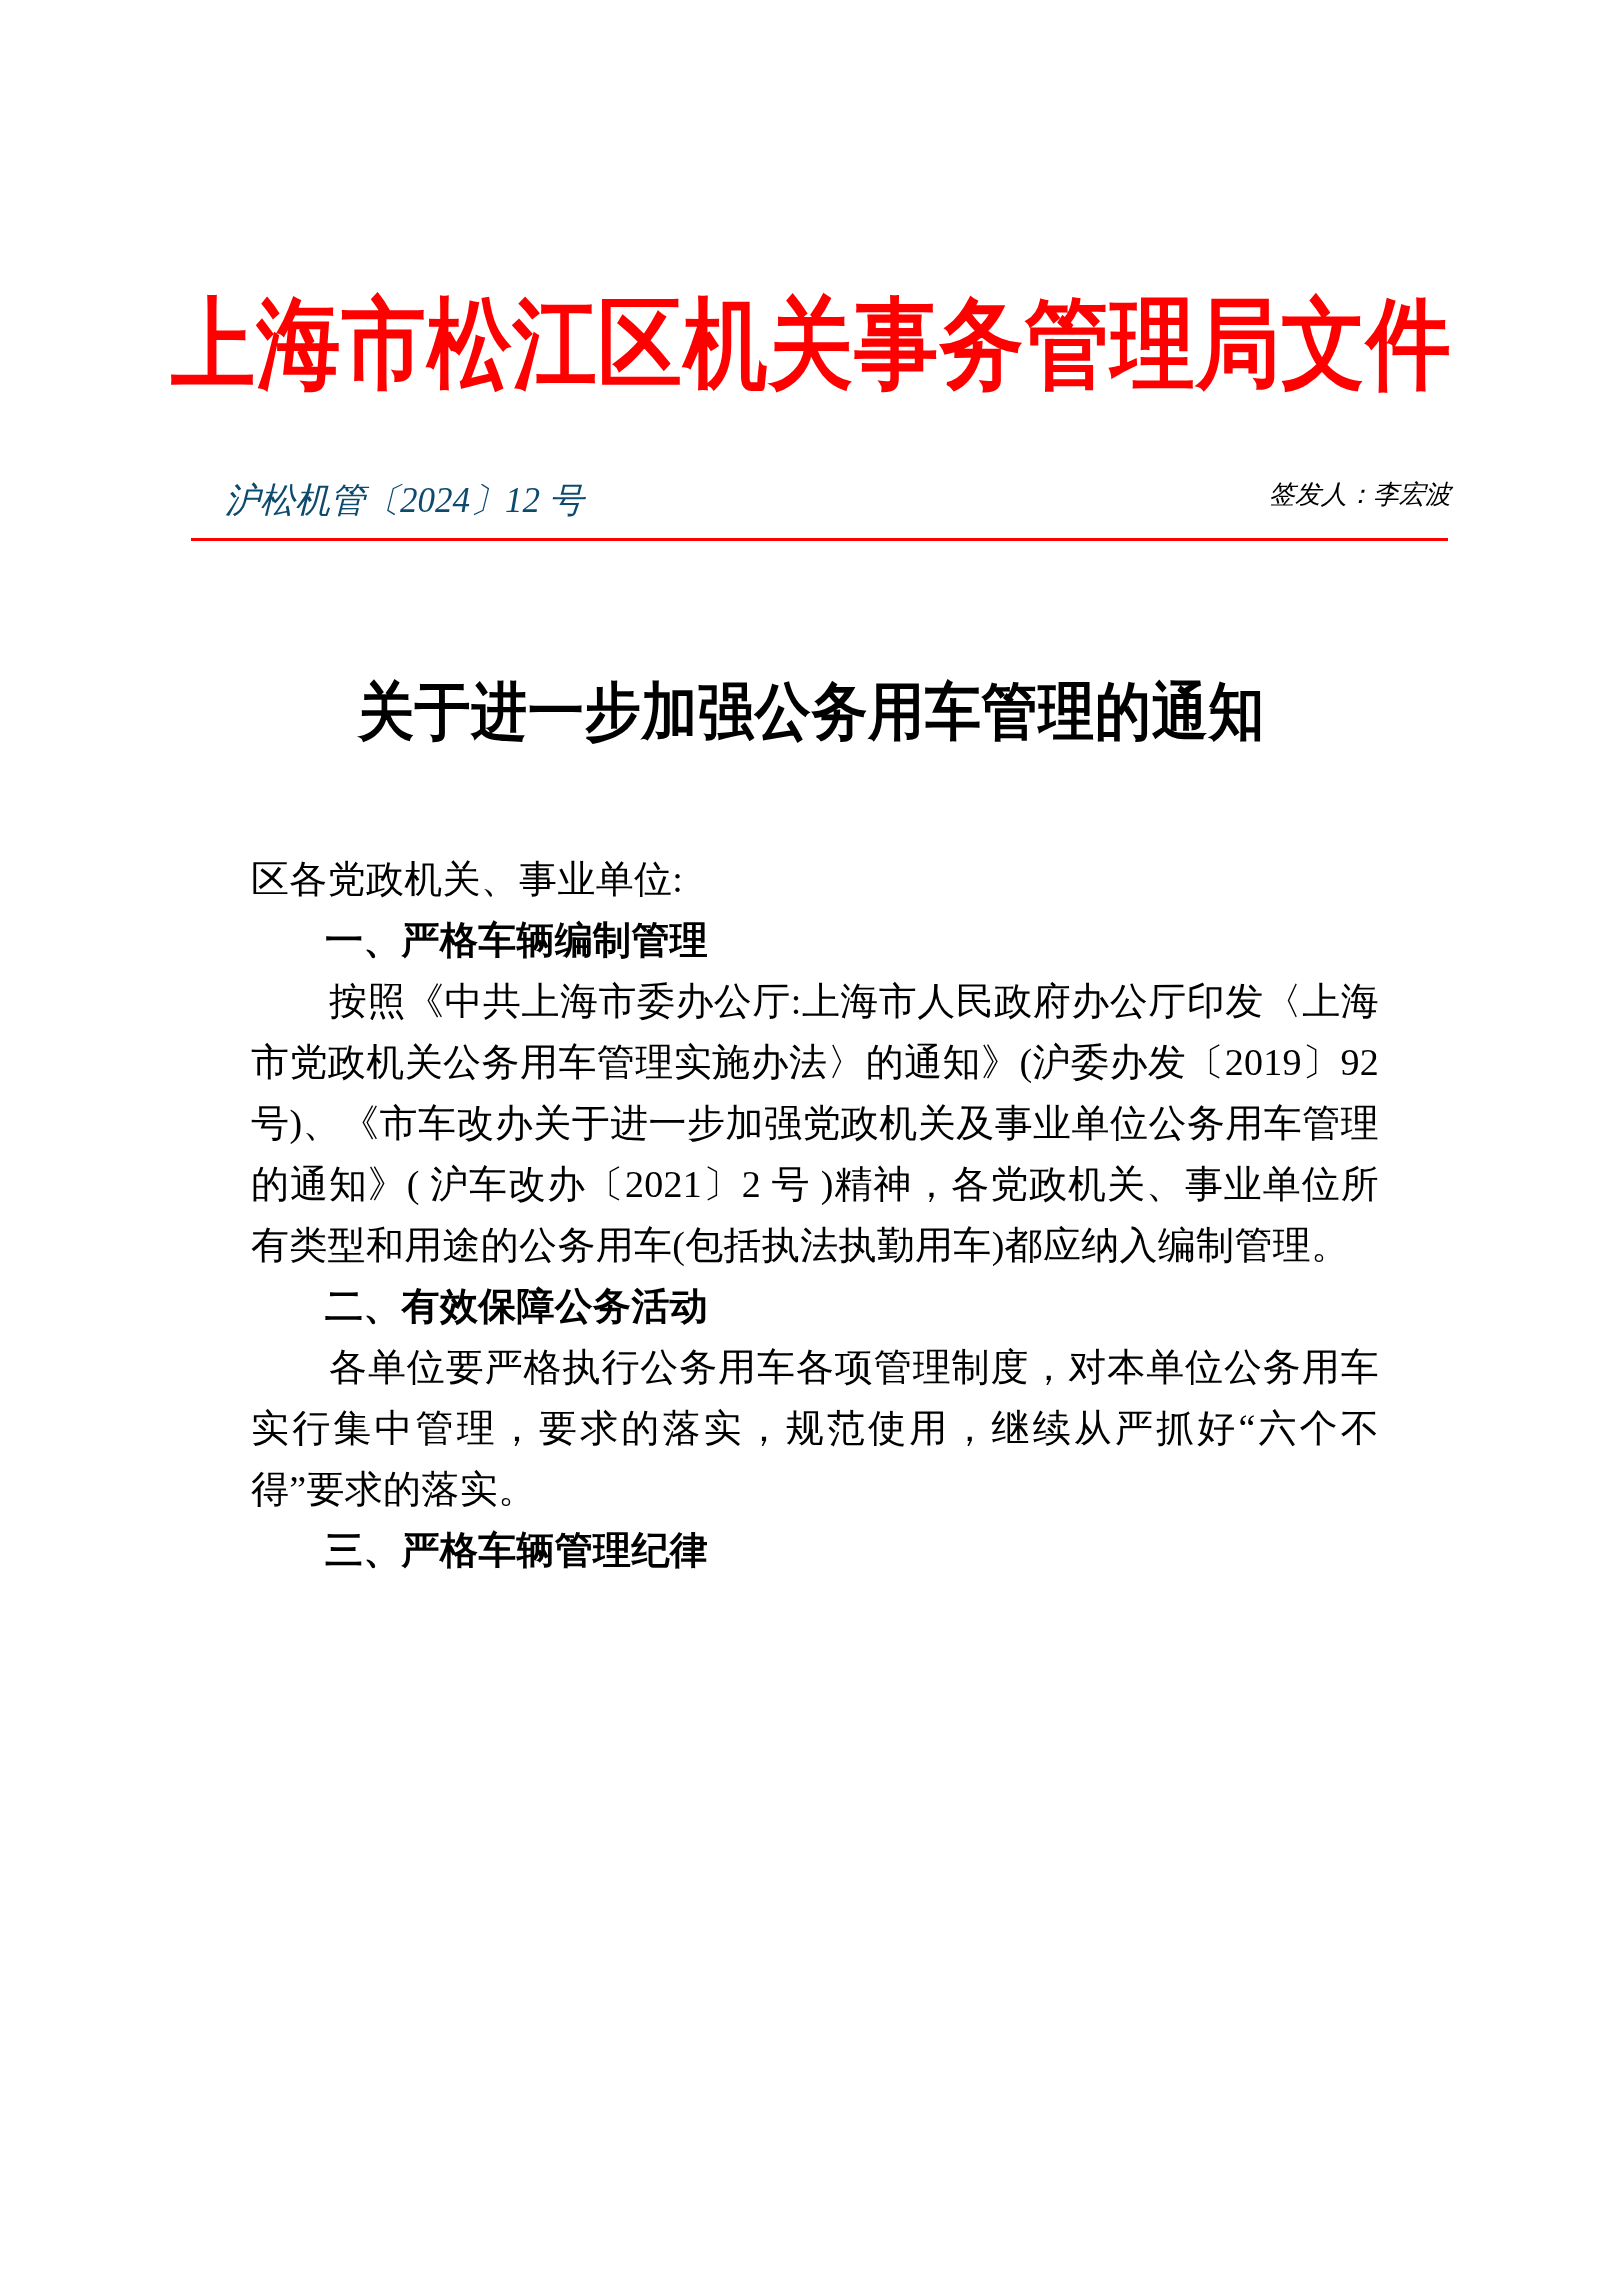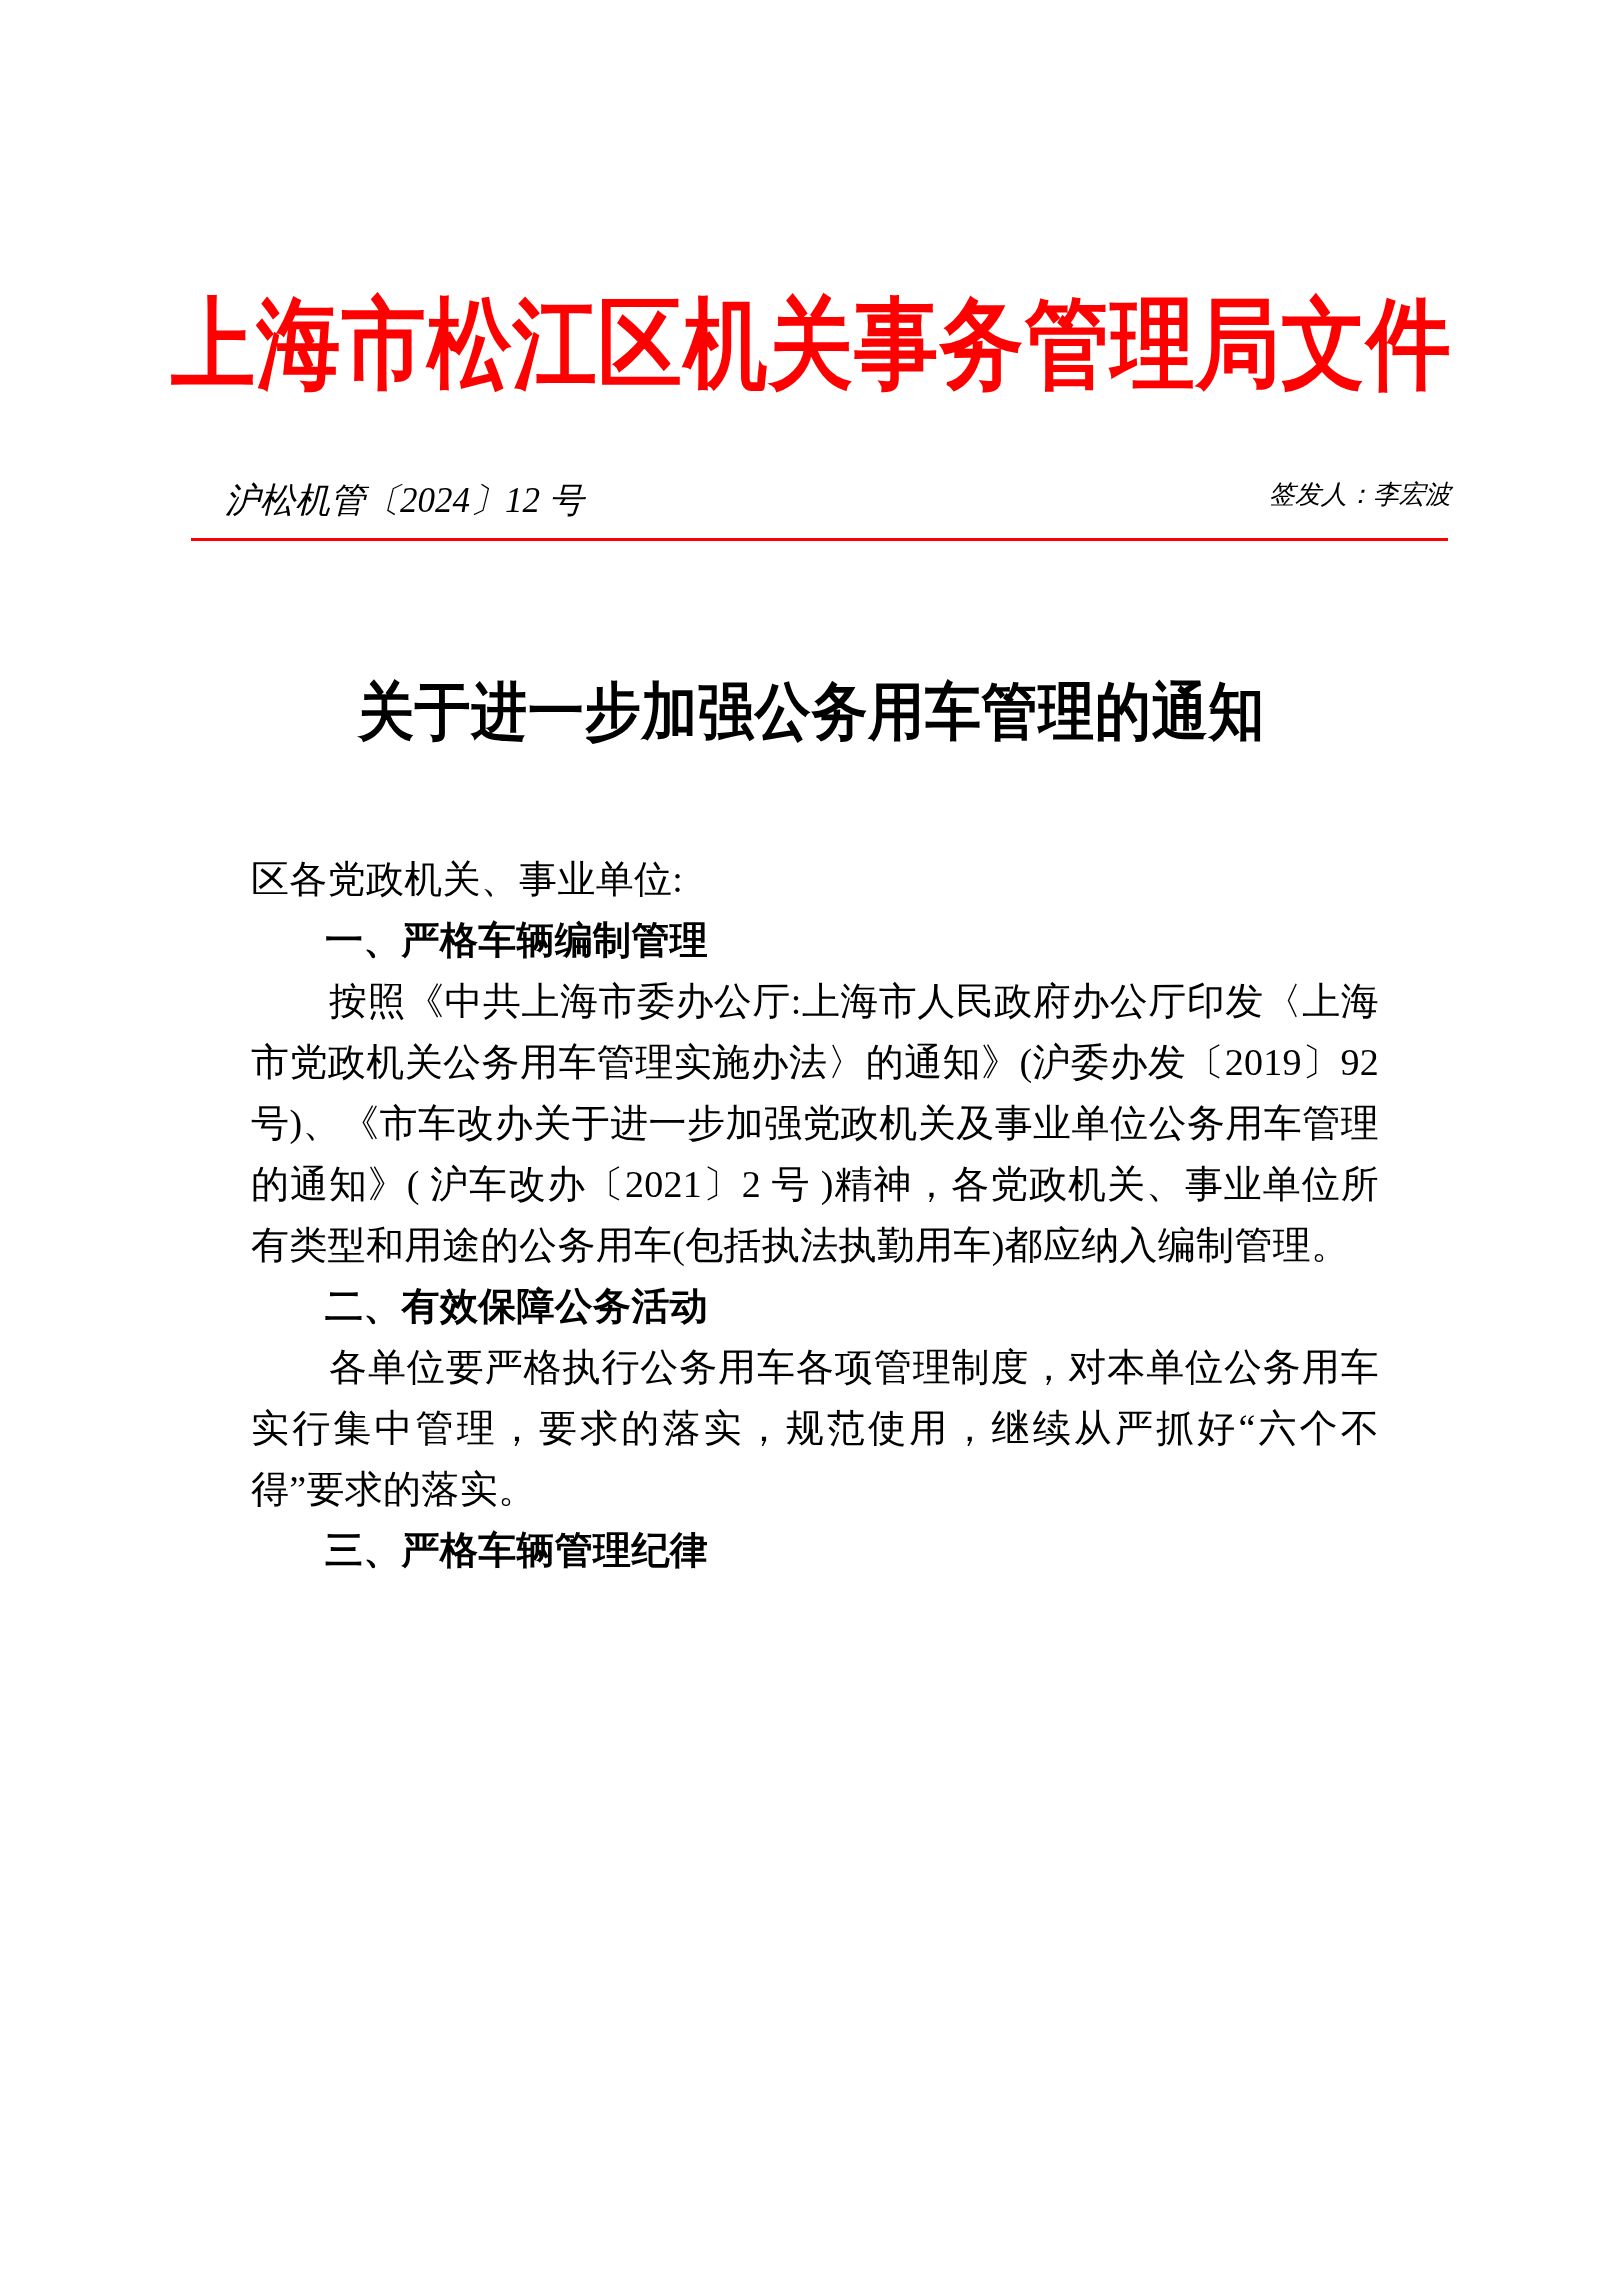--- a/index.html
+++ b/index.html
@@ -43,21 +43,21 @@
     width: 1226px;
     height: 54px;
   }
   .docnum {
     position: absolute;
     left: 0;
     top: 0;
     font-family: "Liberation Serif", "DejaVu Serif", serif;
     font-size: 35px;
     font-style: italic;
-    color: #000000;
+    color: #0c4a6e;
     white-space: nowrap;
   }
   .signer {
     position: absolute;
     right: 0;
     top: 0;
     font-family: "Liberation Serif", "DejaVu Serif", serif;
     font-size: 26px;
     font-style: italic;
     color: #000000;

